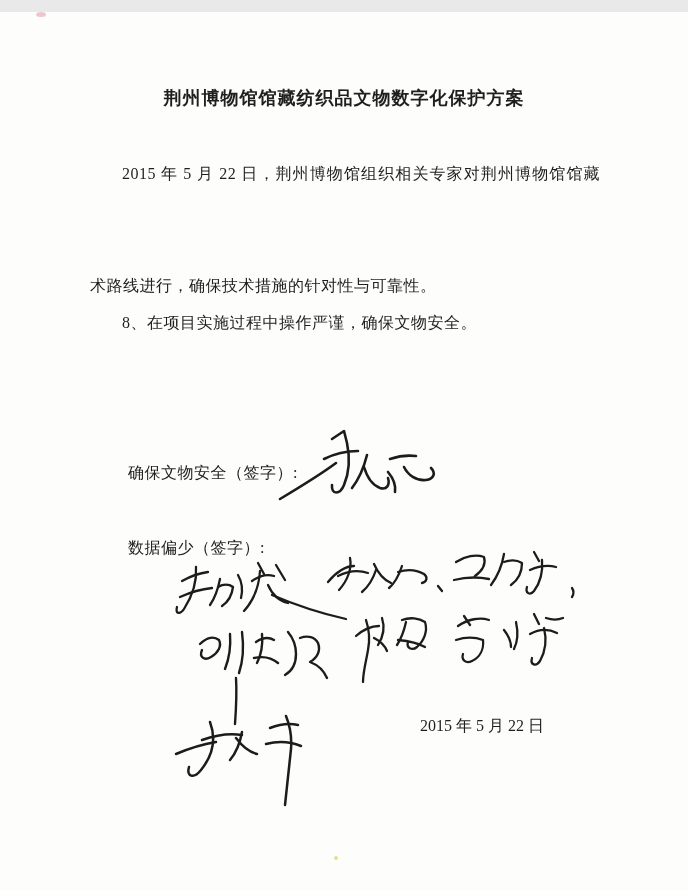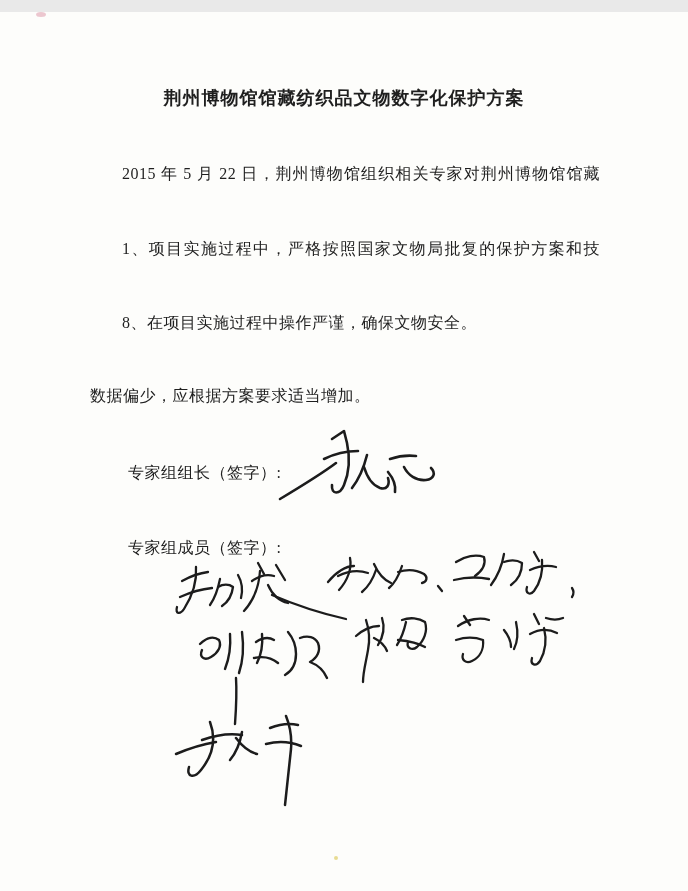--- a/index.html
+++ b/index.html
@@ -33,26 +33,25 @@
 <body>
 
 <div class="page">
 
   <div class="speck speck-pink"></div>
   <div class="speck speck-yellow"></div>
 
   <div class="t-line" style="top:73px">荆州博物馆馆藏纺织品文物数字化保护方案</div>
 
   <div class="line fill" style="top:150px;left:122px;width:478px">2015 年 5 月 22 日，荆州博物馆组织相关专家对荆州博物馆馆藏</div>
-  <div class="line fill" style="top:225px;left:122px;width:478px">1、项目实施过程中，严格按照国家文物局批复的保护方案和技</div>
+  <div class="line" style="top:262px;left:90px">术路线进行，确保技术措施的针对性与可靠性。</div>
   <div class="line" style="top:299px;left:122px">8、在项目实施过程中操作严谨，确保文物安全。</div>
-  <div class="line" style="top:372px;left:90px">数据偏少，应根据方案要求适当增加。</div>
 
-  <div class="label" style="top:449px;left:128px">专家组组长（签字）:</div>
-  <div class="label" style="top:524px;left:128px">专家组成员（签字）:</div>
+  <div class="label" style="top:449px;left:128px">确保文物安全（签字）:</div>
+  <div class="label" style="top:524px;left:128px">数据偏少（签字）:</div>
 
   <svg class="sig" style="top:413px;left:272px" width="170" height="92" viewBox="0 0 170 92">
     <g stroke-width="2.6">
       <path d="M8,74 C28,62 48,50 64,38"></path>
       <path d="M60,14 l12,-8 3,12 c3,14 2,30 -3,42 c-4,10 -13,10 -12,0"></path>
       <path d="M52,34 c12,-6 24,-8 34,-8"></path>
       <path d="M95,30 c-3,12 -8,24 -15,33"></path>
       <path d="M92,42 c3,10 8,18 16,21 c7,2 10,-3 8,-10"></path>
       <path d="M118,34 c9,-3 18,-4 26,-3"></path>
       <path d="M116,47 c5,6 8,13 7,20"></path>
@@ -149,14 +148,15 @@
       <path d="M38,16 c6,16 3,33 -9,48 c-7,9 -15,7 -12,-3"></path>
       <path d="M30,34 c14,-5 28,-7 40,-5"></path>
       <path d="M70,26 c-2,11 -6,21 -12,28"></path>
       <path d="M64,32 c6,8 13,14 21,16"></path>
       <path d="M98,22 c10,-4 20,-5 28,-3"></path>
       <path d="M94,38 c12,-3 25,-2 35,2"></path>
       <path d="M114,10 c4,10 6,21 5,33 c-2,20 -4,38 -6,56"></path>
     </g>
   </svg>
 
+  <div class="date" style="top:702px;left:420px">2015 年 5 月 22 日</div>
 
 </div>
 
 </body></html>

